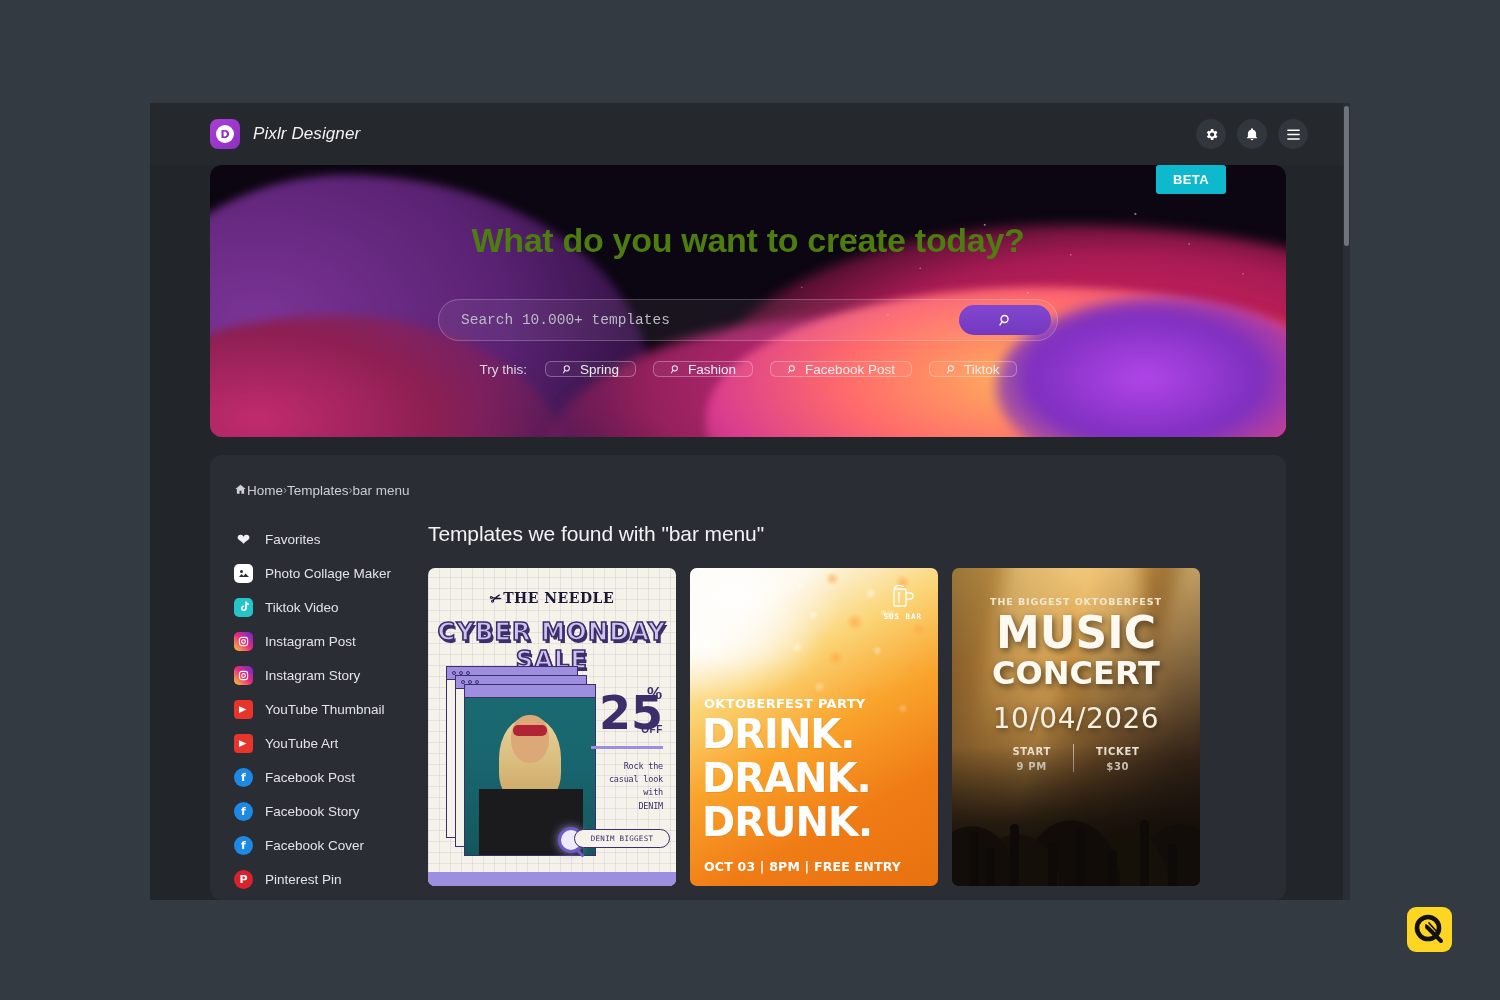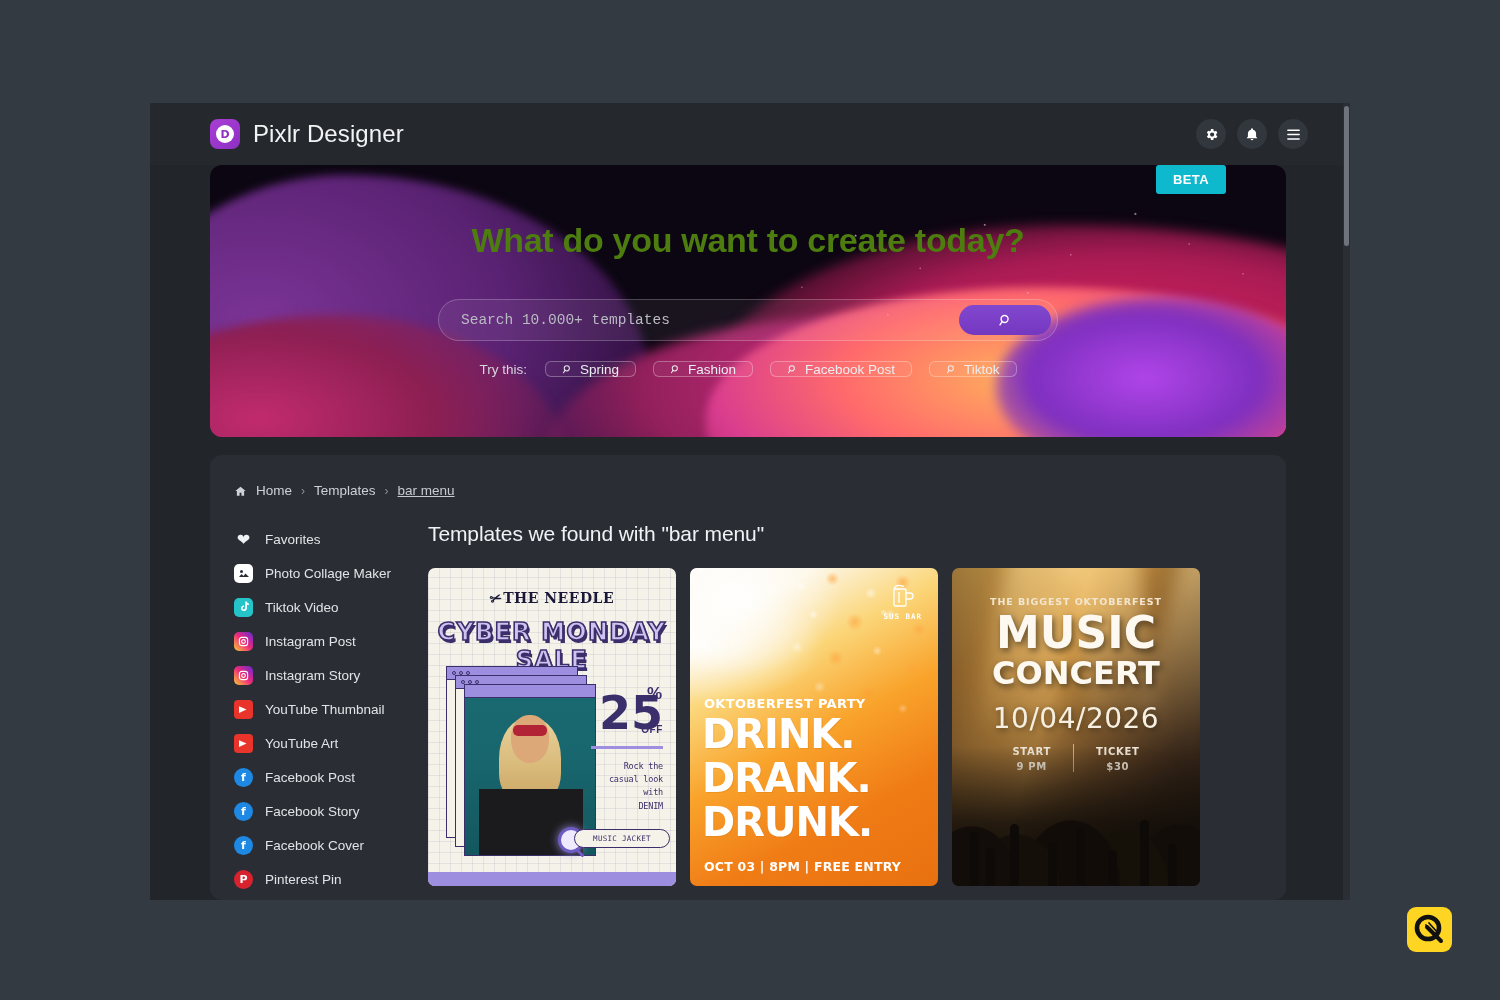--- a/index.html
+++ b/index.html
@@ -33,21 +33,21 @@
     width: 30px; height: 30px; border-radius: 8px;
     background: linear-gradient(140deg, #a93fd4 0%, #8e2fc4 100%);
     display: flex; align-items: center; justify-content: center;
   }
   #brand-logo .ring {
     width: 18px; height: 18px; border-radius: 50%;
     background: #fff; display:flex; align-items:center; justify-content:center;
     font-size: 11px; font-weight: bold; color: #8e2fc4;
     font-family: "DejaVu Sans", sans-serif;
   }
-  #brand-name { color: #f2f3f4; font-size: 24px; letter-spacing: .1px; }
+  #brand-name { color: #f2f3f4; font-size: 17px; letter-spacing: .1px; font-style: italic; }
 
   #topbar-actions { margin-left: auto; margin-right: 42px; display: flex; gap: 11px; }
   .round-btn {
     width: 30px; height: 30px; border-radius: 50%;
     background: #32373d; display: flex; align-items: center; justify-content: center;
     cursor: pointer; color: #fff;
   }
   .round-btn svg { display: block; }
 
   
@@ -173,27 +173,27 @@
   
   #content-panel {
     position: absolute; left: 60px; top: 352px;
     width: 1076px; height: 445px;
     background: #2a2e34;
     border-radius: 12px;
     overflow: hidden;
   }
 
   #breadcrumb {
-    display: flex; align-items: flex-end; gap: 9px;
+    display: flex; align-items: flex-start; 
     margin: 28px 0 0 24px;
     color: #cfd1d6; font-size: 13.5px;
   }
   #breadcrumb .sep { color: #8d9099; font-size: 12px; }
   #breadcrumb .crumb { cursor: pointer; }
-  #breadcrumb .crumb.current { color: #c8cad0; text-decoration: underline; }
+  #breadcrumb .crumb.current { color: #c8cad0; }
 
   #panel-body { display: flex; margin-top: 24px; }
 
   
   #sidebar { width: 218px; padding-left: 24px; flex-shrink: 0; }
   .side-item {
     display: flex; align-items: center; gap: 12px;
     height: 34px; cursor: pointer;
     color: #e2e3e7; font-size: 13.5px;
   }
@@ -685,21 +685,21 @@
             <div class="pct-sym">%</div>
             <div class="pct-off">OFF</div>
             <div class="pct-rule"></div>
             <div class="casual-txt">
               <span>Rock the</span><br>
               <span>casual look with</span><br>
               <span>DENIM</span>
             </div>
 
             <div class="mag-glass"></div>
-            <div class="jacket-pill">MUSIC JACKET</div>
+            <div class="jacket-pill">DENIM BIGGEST</div>
             <div class="cyber-footer"></div>
           </div>
 
           <div class="card" id="card-beer">
             <div class="foam"></div>
             <div class="bubbles"></div>
 
             <div class="mug-logo">
               <svg width="22" height="24" viewBox="0 0 22 24" fill="none" stroke="#fff" stroke-width="1.3">
                 <rect x="2" y="5" width="12" height="17" rx="1.3"></rect>

